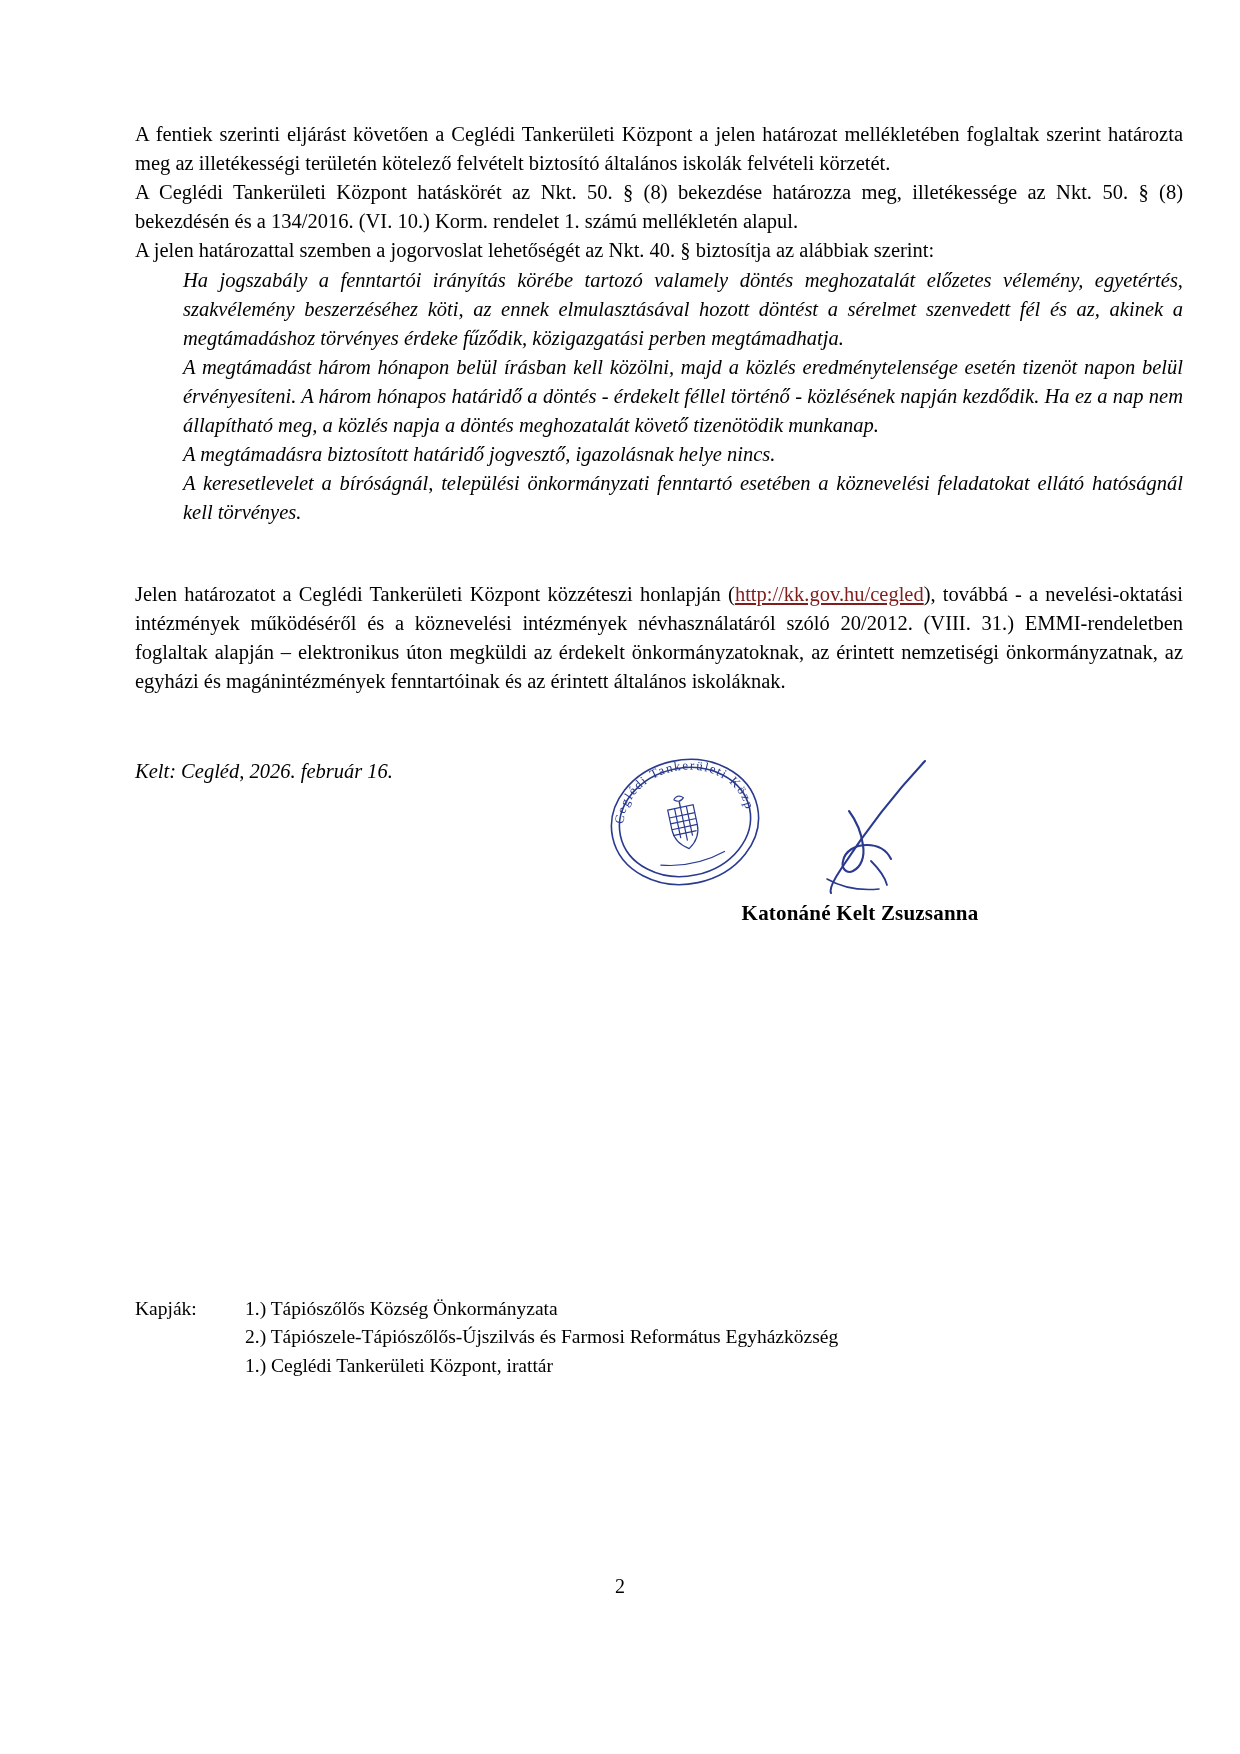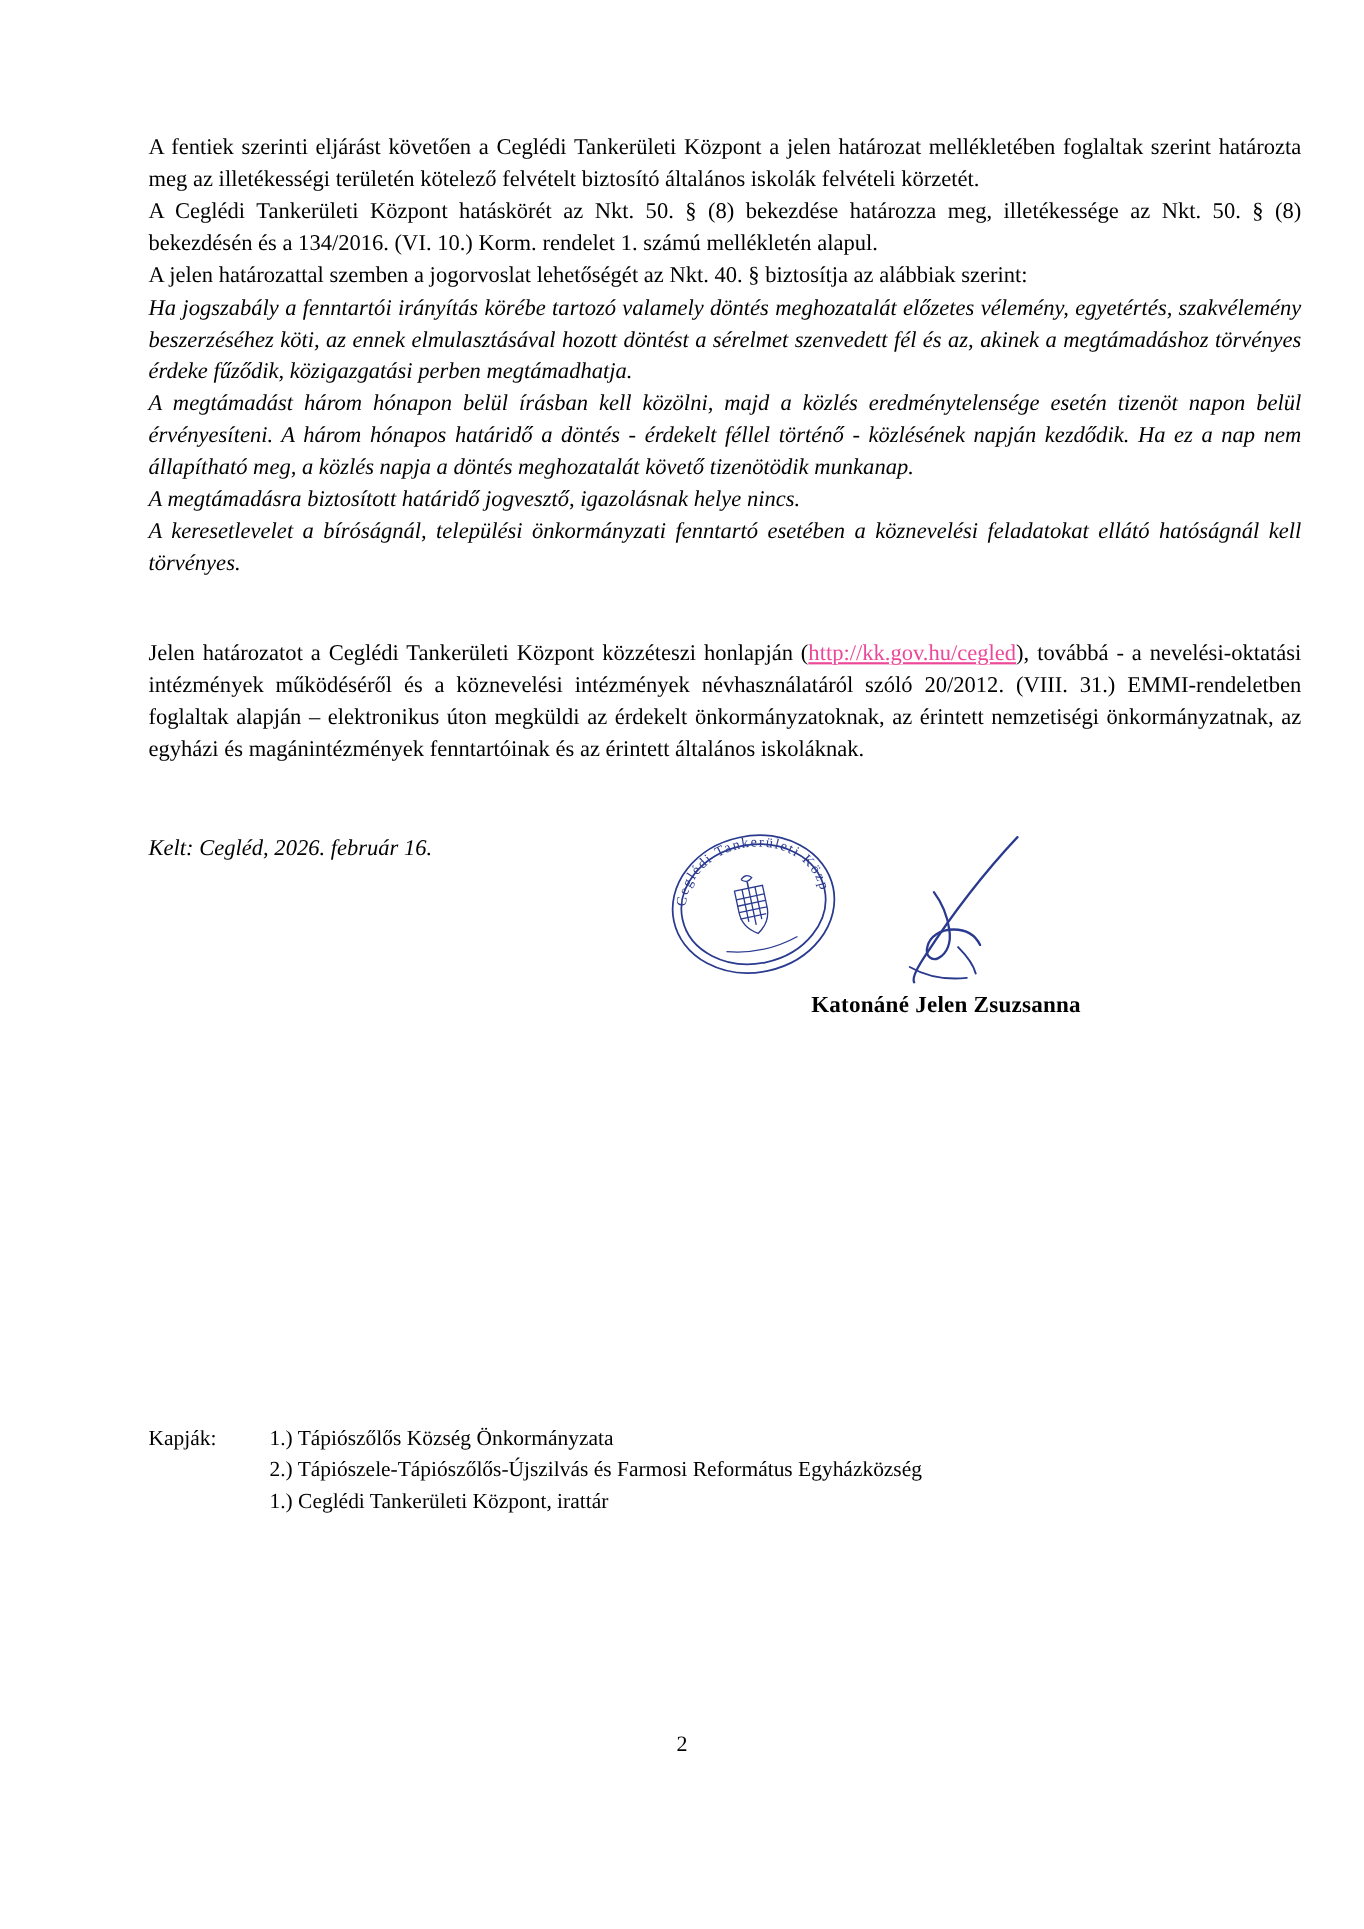--- a/index.html
+++ b/index.html
@@ -28,25 +28,26 @@
     line-height: 1.42;
     text-align: justify;
     text-justify: inter-word;
     margin: 0;
   }
   .para {
     margin: 0 0 0 0;
   }
   .italic {
     font-style: italic;
+    margin-left: 48px;
   }
   .gap-md { height: 26px; }
 
   .link {
-    color: #ec4899;
+    color: #7f1d1d;
     text-decoration: underline;
   }
 
   .kelt {
     font-weight: normal;
     font-style: italic;
     font-size: 20.5px;
     margin-top: 64px;
   }
 
@@ -159,21 +160,21 @@
 
     <svg class="signature" viewBox="0 0 190 150">
       <g fill="none" stroke="#2a3a8f" stroke-width="2.1" stroke-linecap="round">
         <path d="M 150 8 C 120 40 92 76 66 116 C 58 128 54 136 56 140"></path>
         <path d="M 74 58 C 80 66 86 78 88 92 C 90 104 86 114 78 118 C 72 121 66 116 68 108 C 70 98 80 92 92 92 C 104 92 112 98 116 106"></path>
         <path d="M 96 108 C 104 116 110 124 112 132" stroke-width="1.8"></path>
         <path d="M 52 126 C 66 134 84 138 104 136" stroke-width="1.6"></path>
       </g>
     </svg>
 
-    <div class="signer">Katonáné Jelen Zsuzsanna</div>
+    <div class="signer">Katonáné Kelt Zsuzsanna</div>
   </div>
 
   <div class="recipients">
     <div class="recipients-row">
       <div class="recipients-label">Kapják:</div>
       <ul class="recipients-list">
         <li>1.) Tápiószőlős Község Önkormányzata</li>
         <li>2.) Tápiószele-Tápiószőlős-Újszilvás és Farmosi Református Egyházközség</li>
         <li>1.) Ceglédi Tankerületi Központ, irattár</li>
       </ul>

